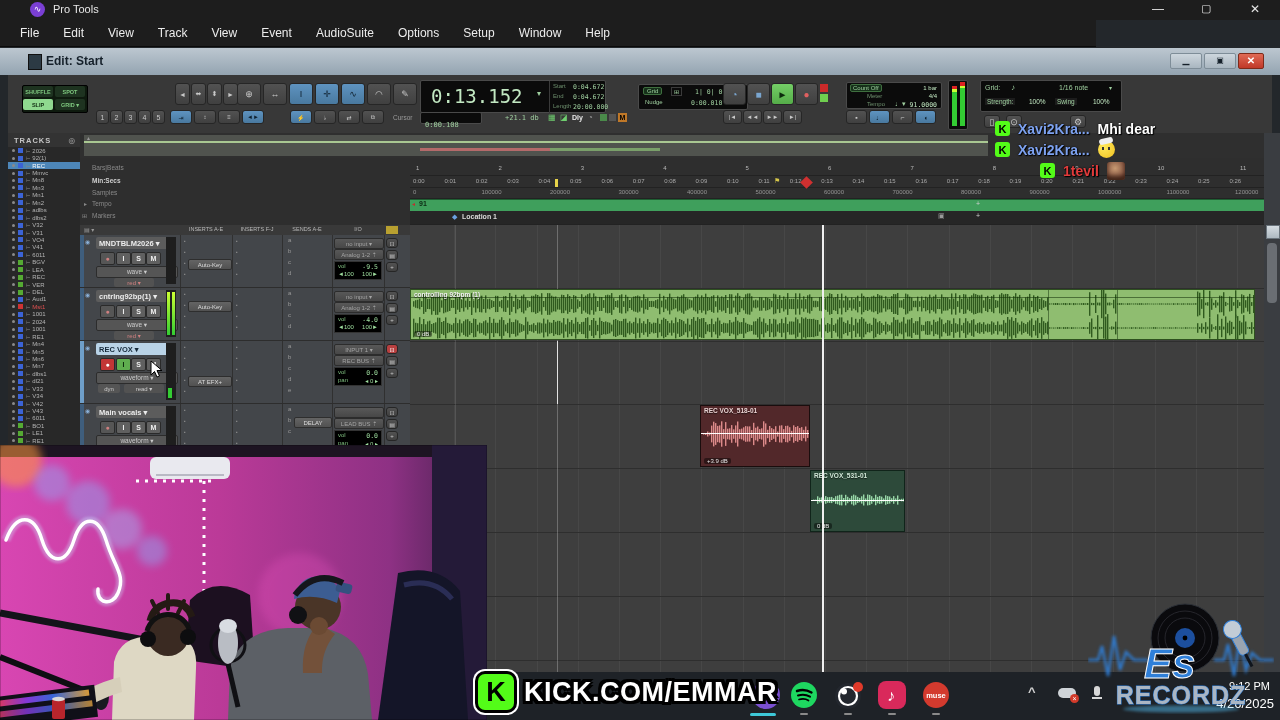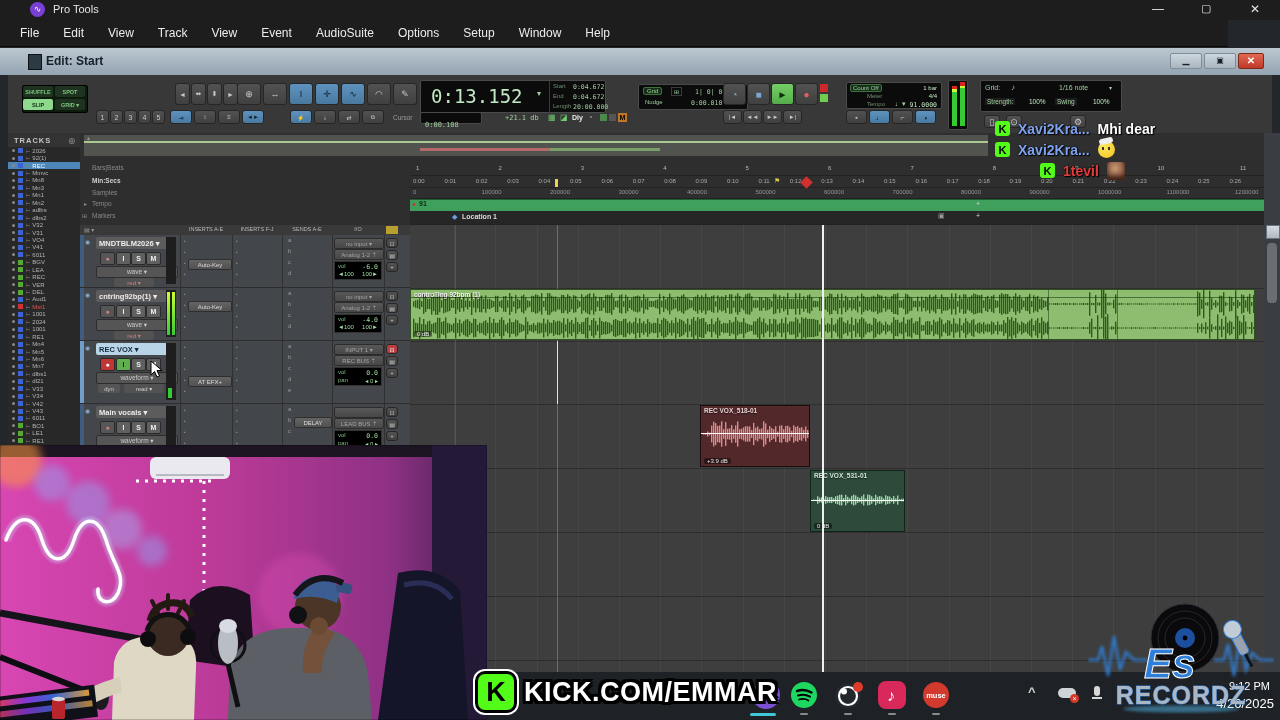--- a/index.html
+++ b/index.html
@@ -2,21 +2,21 @@
 <html><head>
 <meta charset="utf-8">
 <style>
   html,body{margin:0;padding:0;background:#000;}
   #stage{position:relative;width:1280px;height:720px;overflow:hidden;background:#23272b;
          font-family:"Liberation Sans",sans-serif;-webkit-font-smoothing:antialiased;}
   .abs{position:absolute;}
   .mono{font-family:"DejaVu Sans Mono",monospace;}
   
   #titlebar{left:0;top:0;width:1280px;height:20px;background:#1d1d1d;color:#e6e6e6;font-size:11px;}
-  #menubar{left:0;top:20px;width:1228px;height:27px;background:#1d1d1d;border-bottom:1px solid #0a0a0a;
+  #menubar{left:0;top:20px;width:1096px;height:27px;background:#1d1d1d;border-bottom:1px solid #0a0a0a;
            display:flex;align-items:center;padding-left:8px;box-sizing:border-box;color:#ececec;font-size:12px;}
   .menu-item{padding:0 12px;cursor:default;}
   #editbar{left:0;top:48px;width:1280px;height:27px;background:linear-gradient(#bcc7d0,#94a4b1);
            color:#15202a;font-size:12px;display:flex;align-items:center;}
   #toolbar{left:8px;top:75px;width:1264px;height:58px;background:#383838;border-bottom:1px solid #1c1c1c;}
   .btn{position:absolute;background:linear-gradient(#525252,#404040);border:1px solid #262626;border-radius:3px;
        color:#c9c9c9;font-size:9px;display:flex;align-items:center;justify-content:center;box-sizing:border-box;}
   .btn.blue{background:linear-gradient(#5e93c0,#49799f);color:#0d1e2c;}
   .btn.green{background:linear-gradient(#74ce66,#55ad49);color:#0c2a0c;}
   .lcd{position:absolute;background:#0b0b0b;border:1px solid #4a4a4a;border-radius:2px;box-sizing:border-box;}
@@ -594,21 +594,21 @@
         <div style="position: absolute; left: 156px; top: 36px; font-size: 5px; color: rgb(138, 138, 138);">▪</div>
         <div class="slotbtn" style="left: 108px; top: 24px; width: 42px; height: 9px;">Auto-Key</div>
         <div style="position: absolute; left: 208px; top: 2px; font-size: 6px; color: rgb(154, 154, 154);">a</div>
         <div style="position: absolute; left: 208px; top: 13px; font-size: 6px; color: rgb(154, 154, 154);">b</div>
         <div style="position: absolute; left: 208px; top: 24px; font-size: 6px; color: rgb(154, 154, 154);">c</div>
         <div style="position: absolute; left: 208px; top: 35px; font-size: 6px; color: rgb(154, 154, 154);">d</div>
         <div class="iobtn" style="left: 254px; top: 3px; width: 48px; height: 9px;">no input ▾</div>
         <div class="iobtn" style="left: 254px; top: 14px; width: 48px; height: 9px;">Analog 1-2 ⇡</div>
         <div style="position: absolute; left: 254px; top: 26px; width: 48px; height: 19px; background: rgb(0, 0, 0); border: 1px solid rgb(51, 51, 51); box-sizing: border-box;">
           <div style="position: absolute; left: 3px; top: 1px; font-size: 6px; color: rgb(127, 191, 127);">vol</div>
-          <div style="position: absolute; right: 3px; top: 1px; font-size: 6.5px; color: rgb(159, 223, 159); font-family: &quot;DejaVu Sans Mono&quot;, monospace;">-6.0</div>
+          <div style="position: absolute; right: 3px; top: 1px; font-size: 6.5px; color: rgb(159, 223, 159); font-family: &quot;DejaVu Sans Mono&quot;, monospace;">-9.5</div>
           <div style="position: absolute; left: 3px; top: 9px; font-size: 6px; color: rgb(159, 223, 159);">◄100</div>
           <div style="position: absolute; right: 3px; top: 9px; font-size: 6px; color: rgb(159, 223, 159);">100►</div>
         </div>
         <div class="btn" style="position: absolute; left: 306px; top: 3px; width: 12px; height: 10px; font-size: 6px;">⊡</div>
         <div class="btn" style="position: absolute; left: 306px; top: 15px; width: 12px; height: 10px; font-size: 6px;">▤</div>
         <div class="btn" style="position: absolute; left: 306px; top: 27px; width: 12px; height: 10px; font-size: 6px;">+</div>
       </div>
       <div style="position: absolute; left: 0px; top: 53px; width: 330px; height: 53px; border-bottom: 1px solid rgb(45, 45, 45); box-sizing: border-box;">
         <div style="position: absolute; left: 0px; top: 0px; width: 4px; height: 100%; background: rgb(63, 94, 125);"></div>
         <div style="position: absolute; left: 5px; top: 3px; font-size: 6px; color: rgb(138, 176, 216);">◉</div>

